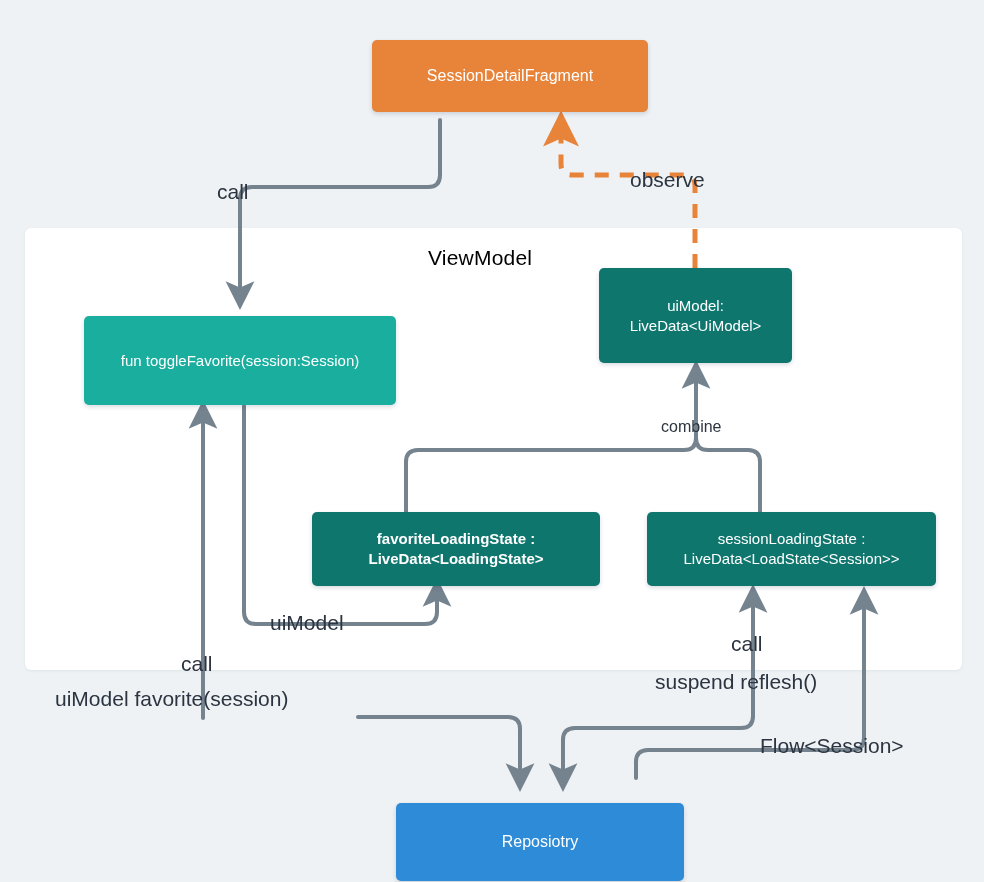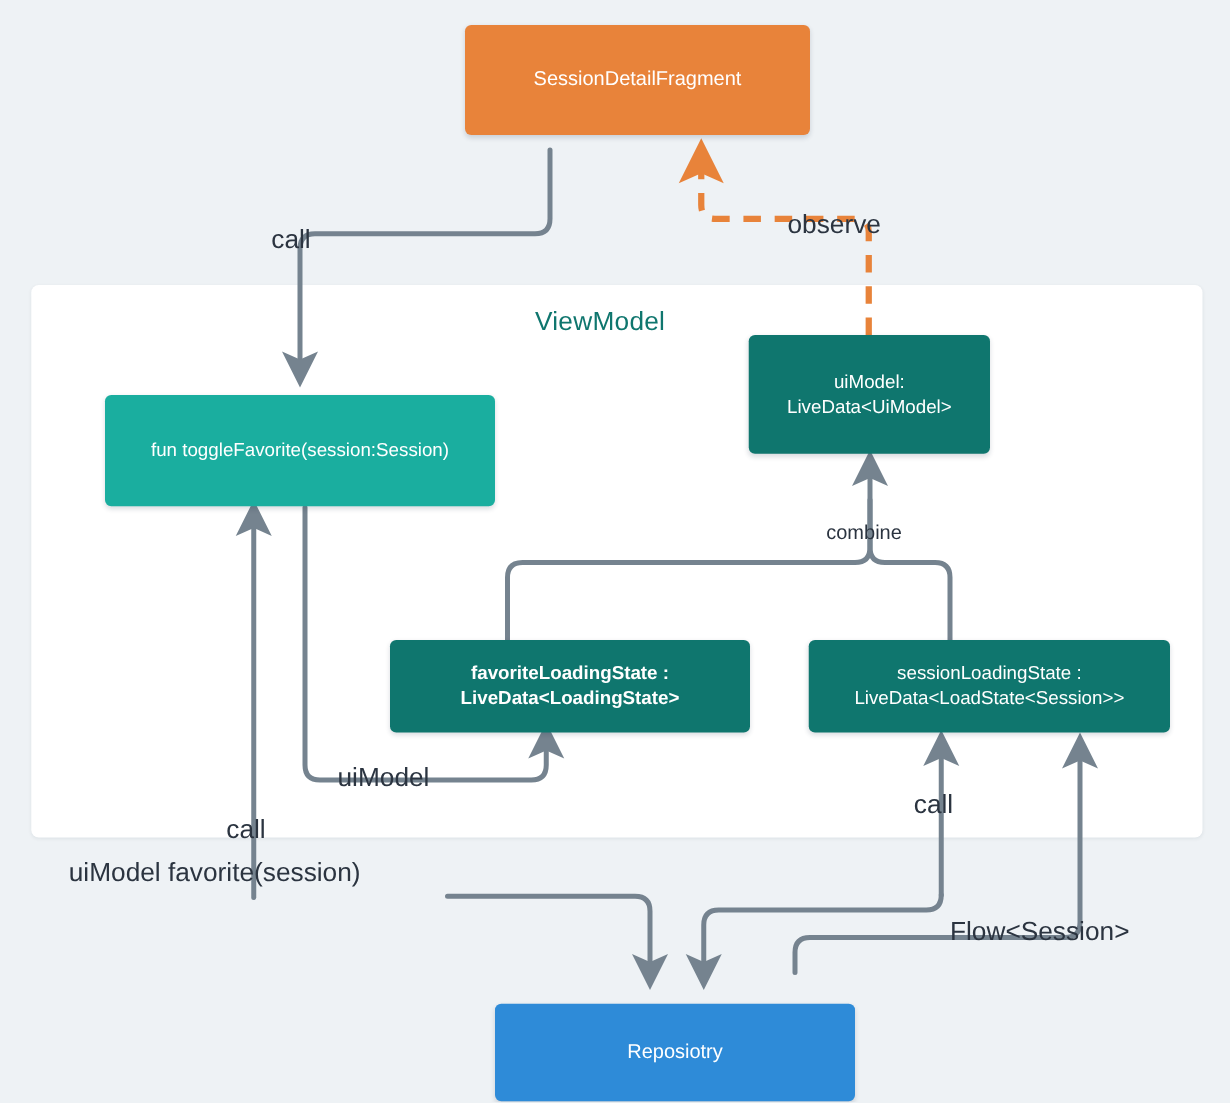--- a/index.html
+++ b/index.html
@@ -19,21 +19,21 @@
     overflow: hidden;
   }
   .panel {
     position: absolute;
     background: #ffffff;
     border-radius: 6px;
     box-shadow: 0 1px 3px rgba(20,40,60,0.07);
   }
   .panel-title {
     position: absolute;
-    color: #0f766e;
+    color: #000000;
     font-size: 21px;
     letter-spacing: 0.2px;
     white-space: nowrap;
   }
   .node {
     position: absolute;
     box-sizing: border-box;
     display: flex;
     align-items: center;
     justify-content: center;
@@ -123,21 +123,21 @@
 
     <path class="flow" d="M203,718 L203,414" marker-end="url(#arrowGray)"></path>
     <path class="flow" d="M358,717 L508,717 Q520,717 520,729 L520,778" marker-end="url(#arrowGray)"></path>
 
     <path class="flow" d="M753,716 L753,618 L753,598" marker-end="url(#arrowGray)"></path>
     <path class="flow" d="M753,716 Q753,728 741,728 L575,728 Q563,728 563,740 L563,778" marker-end="url(#arrowGray)"></path>
 
     <path class="flow" d="M636,778 L636,762 Q636,750 648,750 L852,750 Q864,750 864,738 L864,600" marker-end="url(#arrowGray)"></path>
   </svg>
 
-  <div class="node node-fragment" style="left:372px; top:20px; width:276px; height:88px;">SessionDetailFragment</div>
+  <div class="node node-fragment" style="left:372px; top:40px; width:276px; height:72px;">SessionDetailFragment</div>
 
   <div class="node node-live" style="left:599px; top:268px; width:193px; height:95px;">uiModel:
 LiveData&lt;UiModel&gt;</div>
 
   <div class="node node-fun" style="left:84px; top:316px; width:312px; height:89px;">fun toggleFavorite(session:Session)</div>
 
   <div class="node node-live" style="left:312px; top:512px; width:288px; height:74px;font-weight:bold;">favoriteLoadingState :
 LiveData&lt;LoadingState&gt;</div>
 
   <div class="node node-live" style="left:647px; top:512px; width:289px; height:74px;">sessionLoadingState :
@@ -152,16 +152,17 @@
   <div class="edge-label small" style="left:661px; top:400px;">combine</div>
 
   <div class="edge-label" style="left:270px; top:611px;">uiModel</div>
 
   <div class="edge-label" style="left:181px; top:652px;">call</div>
 
   <div class="edge-label" style="left:55px; top:687px;">uiModel favorite(session)</div>
 
   <div class="edge-label" style="left:731px; top:632px;">call</div>
 
+  <div class="edge-label" style="left:655px; top:670px;">suspend reflesh()</div>
 
   <div class="edge-label" style="left:760px; top:734px;">Flow&lt;Session&gt;</div>
 
 </div>
 
 </body></html>

